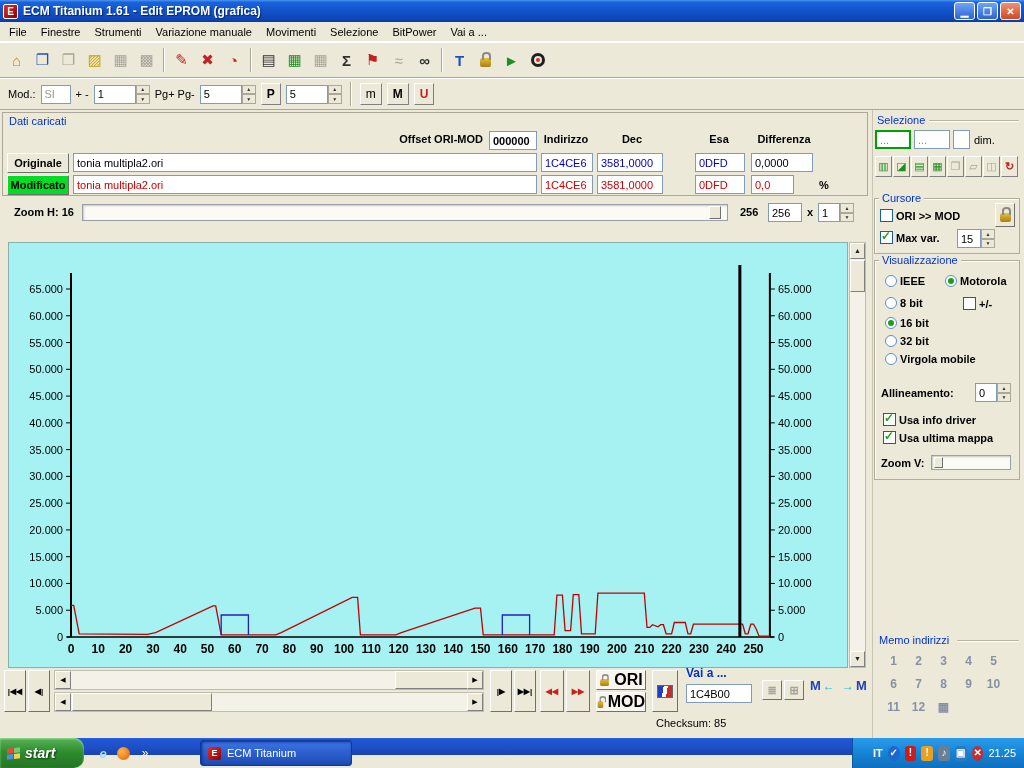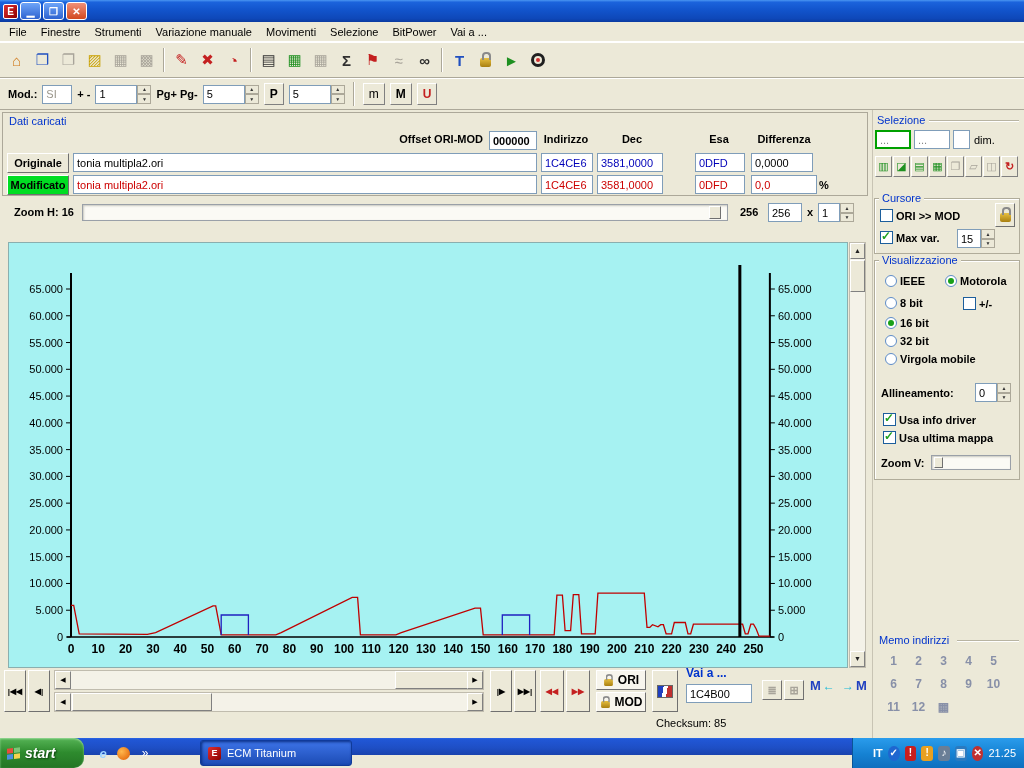--- a/index.html
+++ b/index.html
@@ -37,21 +37,21 @@
   .target-shape{width:14px;height:14px;border:3px solid #202020;border-radius:50%;position:relative;display:inline-block}
   .target-shape::after{content:"";position:absolute;left:2px;top:2px;width:4px;height:4px;border-radius:50%;background:#D03030}
   .padlock-shape{position:relative;width:11px;height:9px;background:linear-gradient(#E8C040,#A87F10);
     border-radius:2px;display:inline-block;margin-top:4px}
   .padlock-shape::before{content:"";position:absolute;left:2px;top:-6px;width:5px;height:6px;
     border:2px solid #8A8A8A;border-bottom:none;border-radius:4px 4px 0 0}
   .scan-group{display:flex;align-items:center;gap:5px;margin-left:8px;font-weight:bold}
   .scan-select{width:74px;height:19px;background:#fff;border:1px solid #7F9DB9;position:relative}
   .dd-btn{position:absolute;right:0;top:0;width:16px;height:17px;background:linear-gradient(180deg,#BFD8F8,#7FA8E0);
     border-left:1px solid #7F9DB9;color:#123;font-size:8px;text-align:center;line-height:16px}
-  .t2-label{font-weight:bold}
+  .t2-label{font-weight:normal}
   .xp-field{background:#fff;border:1px solid #7F9DB9;height:19px;font-family:"Liberation Sans",sans-serif;
     font-size:11px;padding:0 3px;outline:none}
   .spin{display:inline-flex;align-items:stretch}
   .spin-btns{display:inline-flex;flex-direction:column;width:14px;height:19px}
   .spin-btn{flex:1;background:#ECE9D8;border:1px solid #ACA899;font-size:5px;line-height:6px;
     text-align:center;padding:0;color:#333}
   .mini-btn{height:22px;background:#ECE9D8;border:1px solid;border-color:#fff #808080 #808080 #fff;
     font-size:12px;padding:0 5px;font-family:inherit}
 
   
@@ -77,21 +77,21 @@
   .sb-thumb{position:absolute;left:0;width:15px;background:#ECE9D8;border:1px solid;border-color:#fff #808080 #808080 #fff}
 
   #navbar{position:absolute;left:2px;top:560px;width:866px;height:44px}
   .nav-btn{position:absolute;background:#ECE9D8;border:1px solid;border-color:#fff #707070 #707070 #fff;
     font-size:8px;font-weight:bold;display:flex;align-items:center;justify-content:center;padding:0;font-family:inherit}
   .hscroll{position:absolute;height:20px;background:#F4F2E8;border:1px solid #C0BCAE}
   .h-arrow{position:absolute;top:0;width:16px;height:18px;background:#ECE9D8;border:1px solid;
     border-color:#fff #808080 #808080 #fff;font-size:7px;line-height:16px;text-align:center;padding:0}
   .h-thumb{position:absolute;top:0;height:18px;background:#ECE9D8;border:1px solid;border-color:#fff #808080 #808080 #fff}
   .lockbtn{position:absolute;display:flex;align-items:center;gap:4px;justify-content:center;
-    font-weight:bold;font-size:12px;background:#F7F5ED;border:1px solid;border-color:#fff #707070 #707070 #fff;font-family:inherit}
+    font-weight:bold;font-size:16px;background:#F7F5ED;border:1px solid;border-color:#fff #707070 #707070 #fff;font-family:inherit}
   .flag-shape{width:16px;height:13px;background:linear-gradient(100deg,#2040C0 36%,#fff 36% 62%,#C03030 62%);border:1px solid #666}
   .vai-label{position:absolute;color:#0033CC;font-weight:bold;font-size:12px}
   .m-btn{position:absolute;background:none;border:none;font-weight:bold;font-size:13px;color:#2040C0;
     display:flex;align-items:center;gap:2px;font-family:inherit}
   .m-arrow{color:#18B8D8;font-size:12px}
   #checksum{position:absolute;left:656px;top:607px;font-size:11px}
 
   
   #rightpanel{position:absolute;left:872px;top:0;width:150px;height:628px;border-left:1px solid #C8C4B4}
   .group{position:absolute;border:1px solid #B0AC9A;box-shadow:1px 1px 0 #fff inset}
@@ -126,20 +126,21 @@
   .tray-icon{width:15px;height:15px;border-radius:3px;font-size:10px;font-weight:bold;color:#fff;
     text-align:center;line-height:14px;display:inline-block}
 </style>
 </head>
 <body>
 
 <div id="screen">
 
   <div id="titlebar">
     <span class="app-icon">E</span>
+    <span class="title-text">ECM Titanium 1.61 - Edit EPROM (grafica)</span>
     <button class="win-btn">▁</button>
     <button class="win-btn">❐</button>
     <button class="win-btn close">✕</button>
   </div>
 
   <div id="menubar">
     <div id="menu-items" style="display:flex">
         <div class="menu-item">File</div>
         <div class="menu-item">Finestre</div>
         <div class="menu-item">Strumenti</div>
@@ -232,21 +233,21 @@
       <input class="xp-field abs v-blue" style="left: 538px; top: 40px; width: 52px;" value="1C4CE6">
       <input class="xp-field abs v-blue" style="left: 594px; top: 40px; width: 66px;" value="3581,0000">
       <input class="xp-field abs v-blue" style="left: 692px; top: 40px; width: 50px;" value="0DFD">
       <input class="xp-field abs" style="left: 748px; top: 40px; width: 62px;" value="0,0000">
 
       <button class="side-btn green" style="left:4px;top:62px">Modificato</button>
       <input class="xp-field abs v-red" style="left: 70px; top: 62px; width: 464px;" value="tonia multipla2.ori">
       <input class="xp-field abs v-red" style="left: 538px; top: 62px; width: 52px;" value="1C4CE6">
       <input class="xp-field abs v-red" style="left: 594px; top: 62px; width: 66px;" value="3581,0000">
       <input class="xp-field abs v-red" style="left: 692px; top: 62px; width: 50px;" value="0DFD">
-      <input class="xp-field abs v-red" style="left: 748px; top: 62px; width: 66px;" value="0,0">
+      <input class="xp-field abs v-red" style="left: 748px; top: 62px; width: 43px;" value="0,0">
       <span class="abs bold" style="left:816px;top:66px">%</span>
     </div>
 
     <div id="zoomh">
       <span class="abs bold" style="left:12px;top:8px">Zoom H: 16</span>
       <span class="slider-track" style="left:80px;top:6px;width:646px;height:17px">
         <span class="slider-thumb" style="left:626px;top:1px;width:12px;height:13px"></span>
       </span>
       <span class="abs bold" style="left:738px;top:8px">256</span>
       <input class="xp-field abs" style="left: 766px; top: 5px; width: 34px;" value="256">

